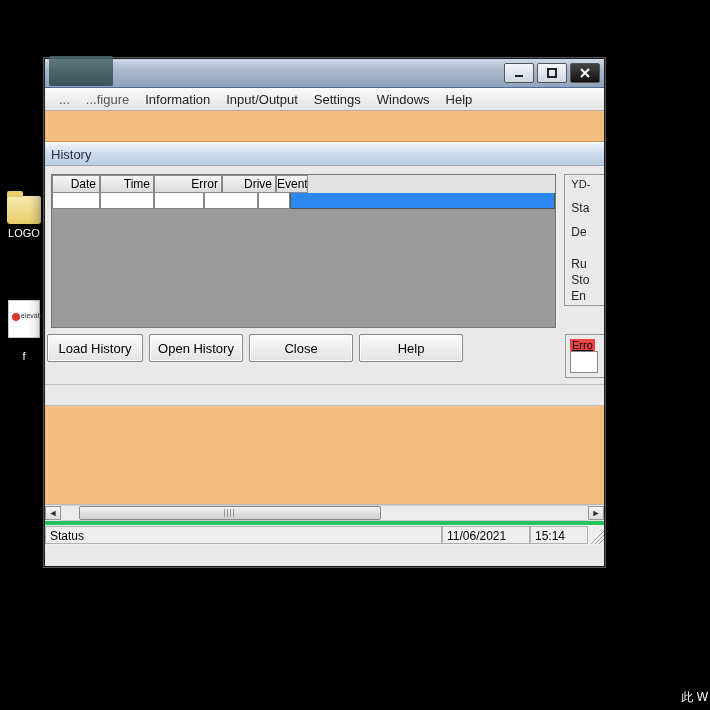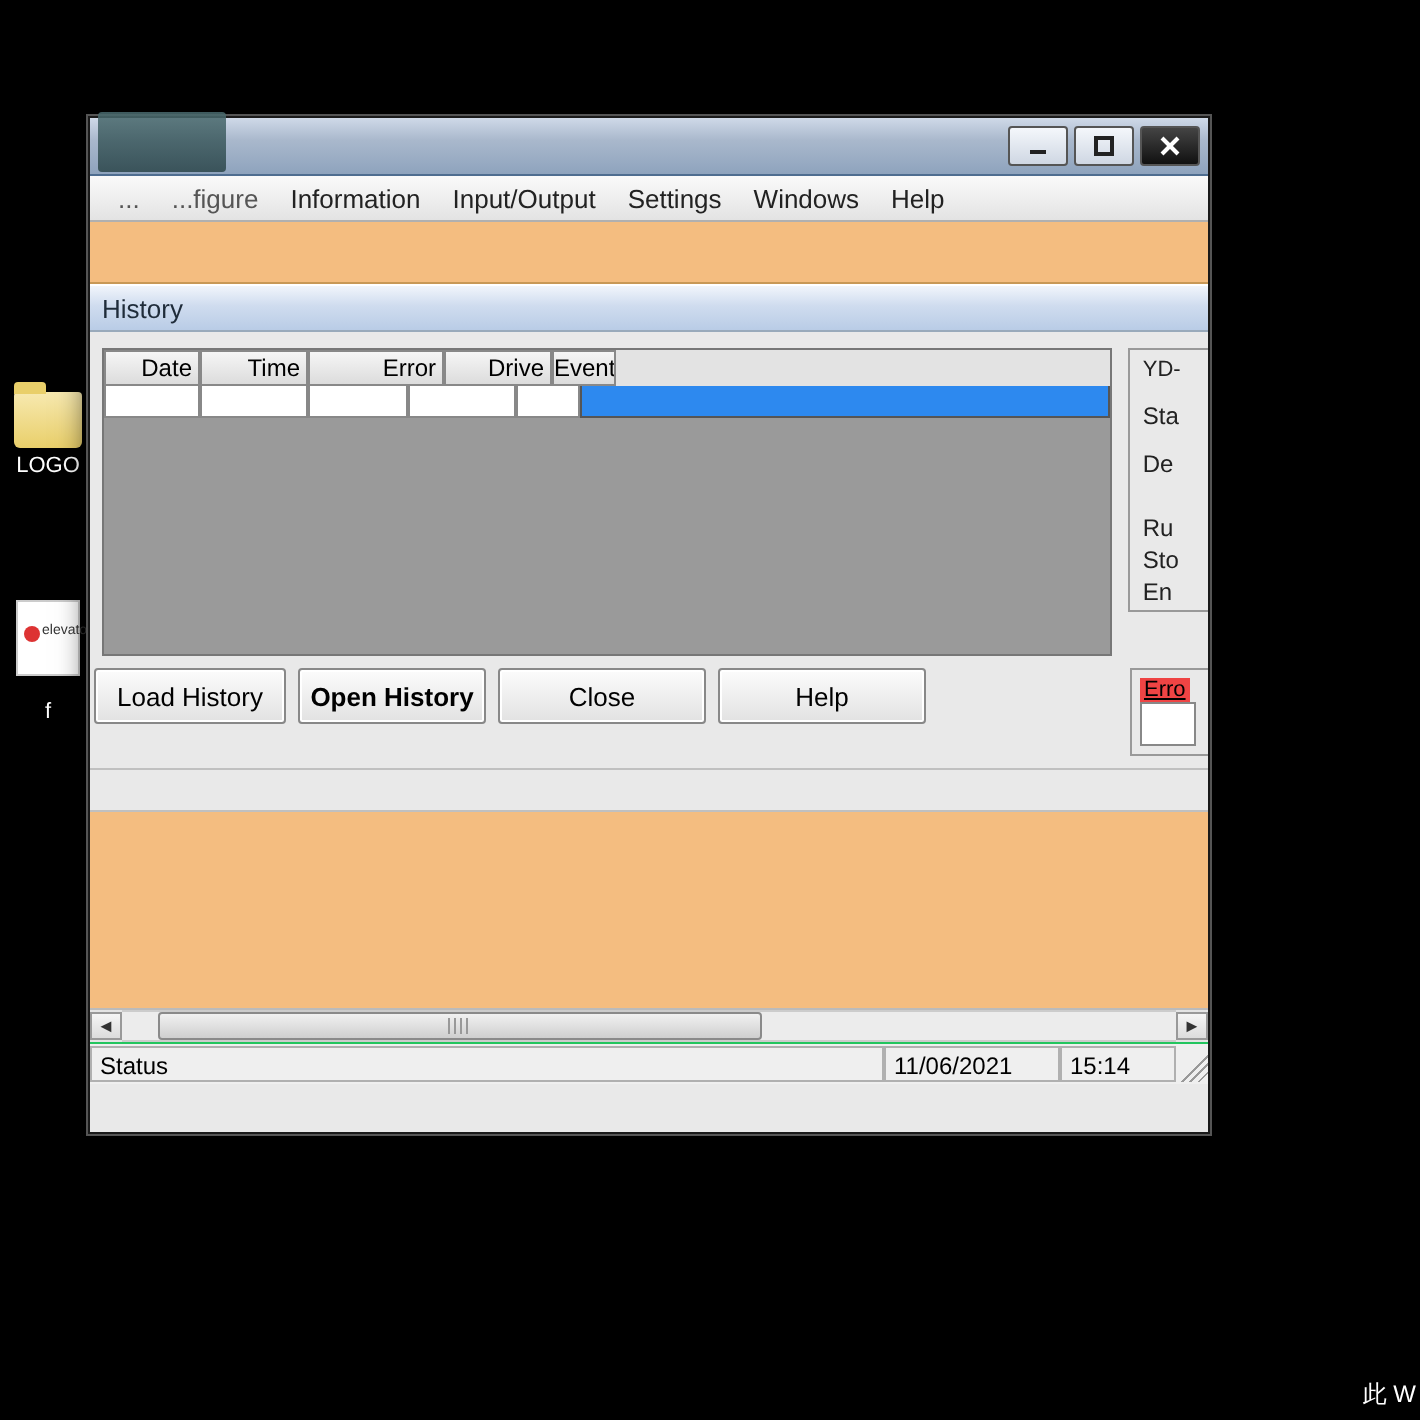--- a/index.html
+++ b/index.html
@@ -207,21 +207,21 @@
   .btn {
     height:26px;
     background:linear-gradient(#fcfcfc,#e2e2e2);
     border:1px solid #888;
     border-radius:2px;
     font-size:13px;
     display:flex; align-items:center; justify-content:center;
     box-shadow:inset 0 0 0 1px #fff;
   }
   .btn.w1{width:94px;}
-  .btn.w2{width:92px;font-weight:bold;}
+  .btn.w2{width:92px;}
   .btn.w3{width:92px;}
   .btn.w4{width:102px;}
   .btn.w5{width:102px;}
   .err-field {
     margin-left:auto;
     margin-right:0;
   }
   .err-fieldset{
     border:1px solid #999;
     border-right:none;
@@ -270,21 +270,21 @@
   }
   .hscroll .thumb::after{
     content:""; position:absolute; left:50%; top:2px; width:12px; height:8px;
     transform:translateX(-50%);
     background:repeating-linear-gradient(90deg,#999 0 1px,transparent 1px 3px);
   }
   
   .statusbar {
     height:20px;
     background:#efefef;
-    border-top:1px solid #22c55e;
+    border-top:4px solid #22c55e;
     display:flex;
     align-items:center;
     font-size:12px;
   }
   .statusbar .cell {
     border:1px solid #b0b0b0;
     height:18px;
     box-sizing:border-box;
     padding:1px 4px 0 4px;
     display:flex; align-items:center;

